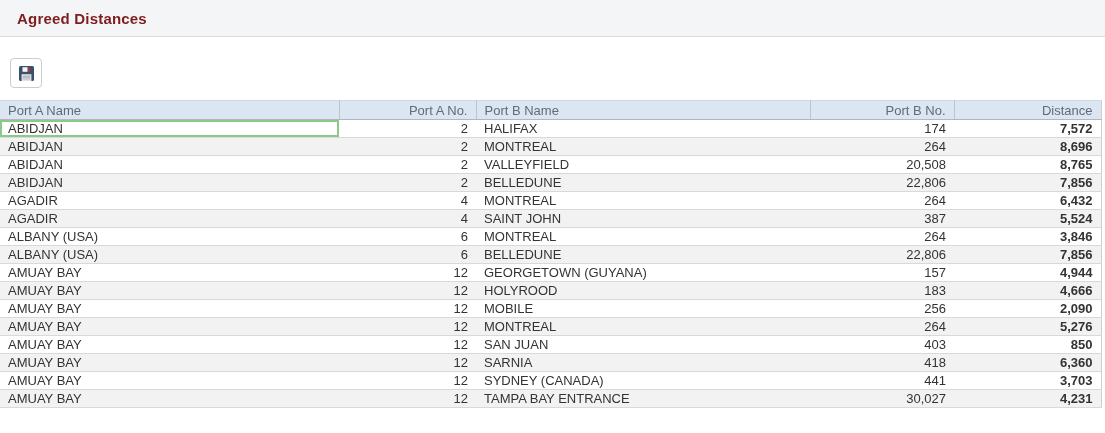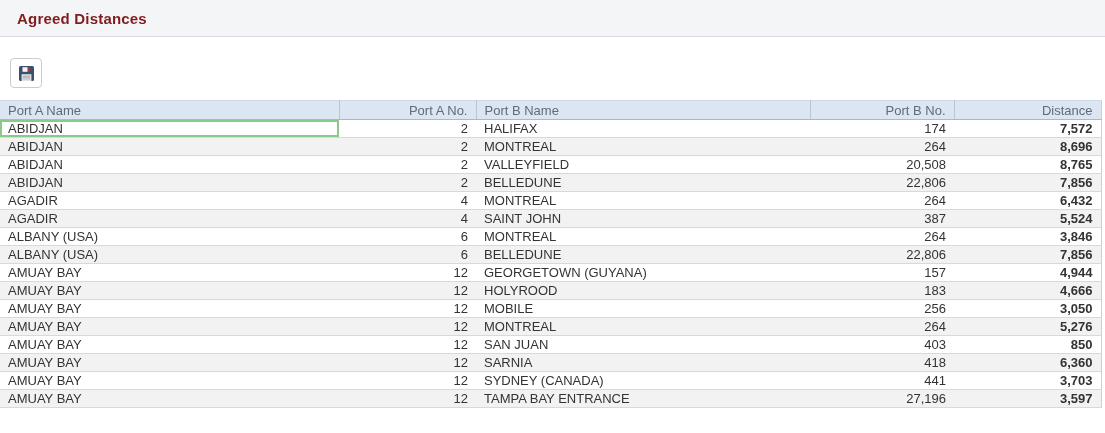--- a/index.html
+++ b/index.html
@@ -191,21 +191,21 @@
     <td class="ar col-pa-no">12</td>
     <td class="al col-pb-name">HOLYROOD</td>
     <td class="ar col-pb-no">183</td>
     <td class="ar col-dist">4,666</td>
   </tr>
           <tr>
     <td class="al col-pa-name">AMUAY BAY</td>
     <td class="ar col-pa-no">12</td>
     <td class="al col-pb-name">MOBILE</td>
     <td class="ar col-pb-no">256</td>
-    <td class="ar col-dist">3,050</td>
+    <td class="ar col-dist">2,090</td>
   </tr>
           <tr>
     <td class="al col-pa-name">AMUAY BAY</td>
     <td class="ar col-pa-no">12</td>
     <td class="al col-pb-name">MONTREAL</td>
     <td class="ar col-pb-no">264</td>
     <td class="ar col-dist">5,276</td>
   </tr>
           <tr>
     <td class="al col-pa-name">AMUAY BAY</td>
@@ -225,20 +225,20 @@
     <td class="al col-pa-name">AMUAY BAY</td>
     <td class="ar col-pa-no">12</td>
     <td class="al col-pb-name">SYDNEY (CANADA)</td>
     <td class="ar col-pb-no">441</td>
     <td class="ar col-dist">3,703</td>
   </tr>
           <tr>
     <td class="al col-pa-name">AMUAY BAY</td>
     <td class="ar col-pa-no">12</td>
     <td class="al col-pb-name">TAMPA BAY ENTRANCE</td>
-    <td class="ar col-pb-no">27,196</td>
-    <td class="ar col-dist">3,597</td>
+    <td class="ar col-pb-no">30,027</td>
+    <td class="ar col-dist">4,231</td>
   </tr>
         </tbody>
     </table>
   </div>
 
 </div>
 
 </body></html>

